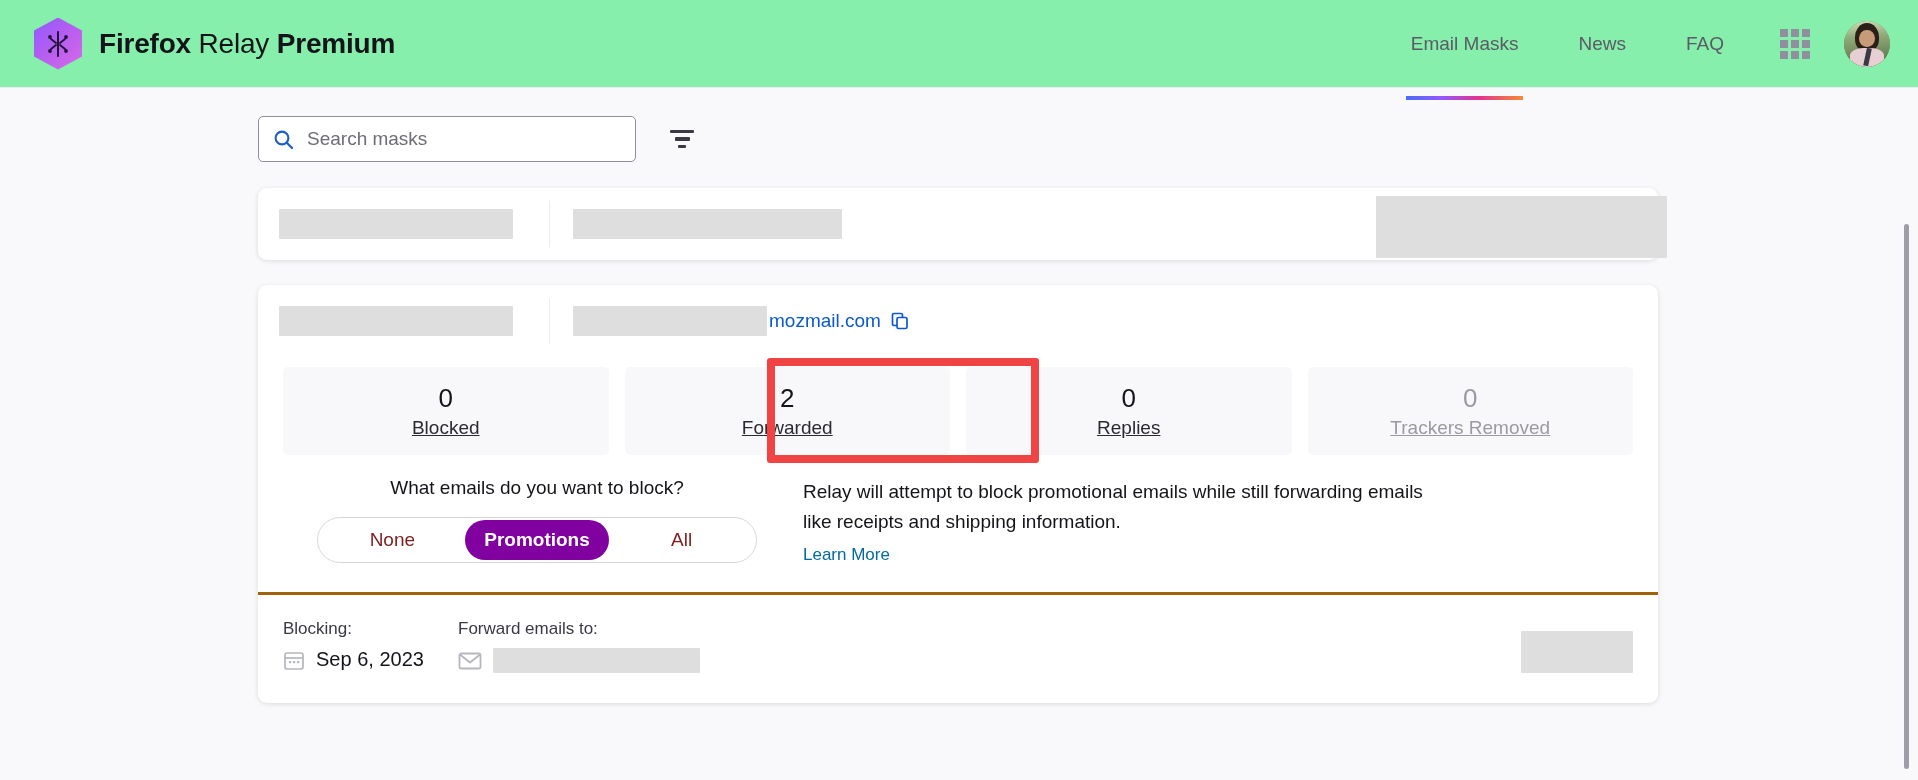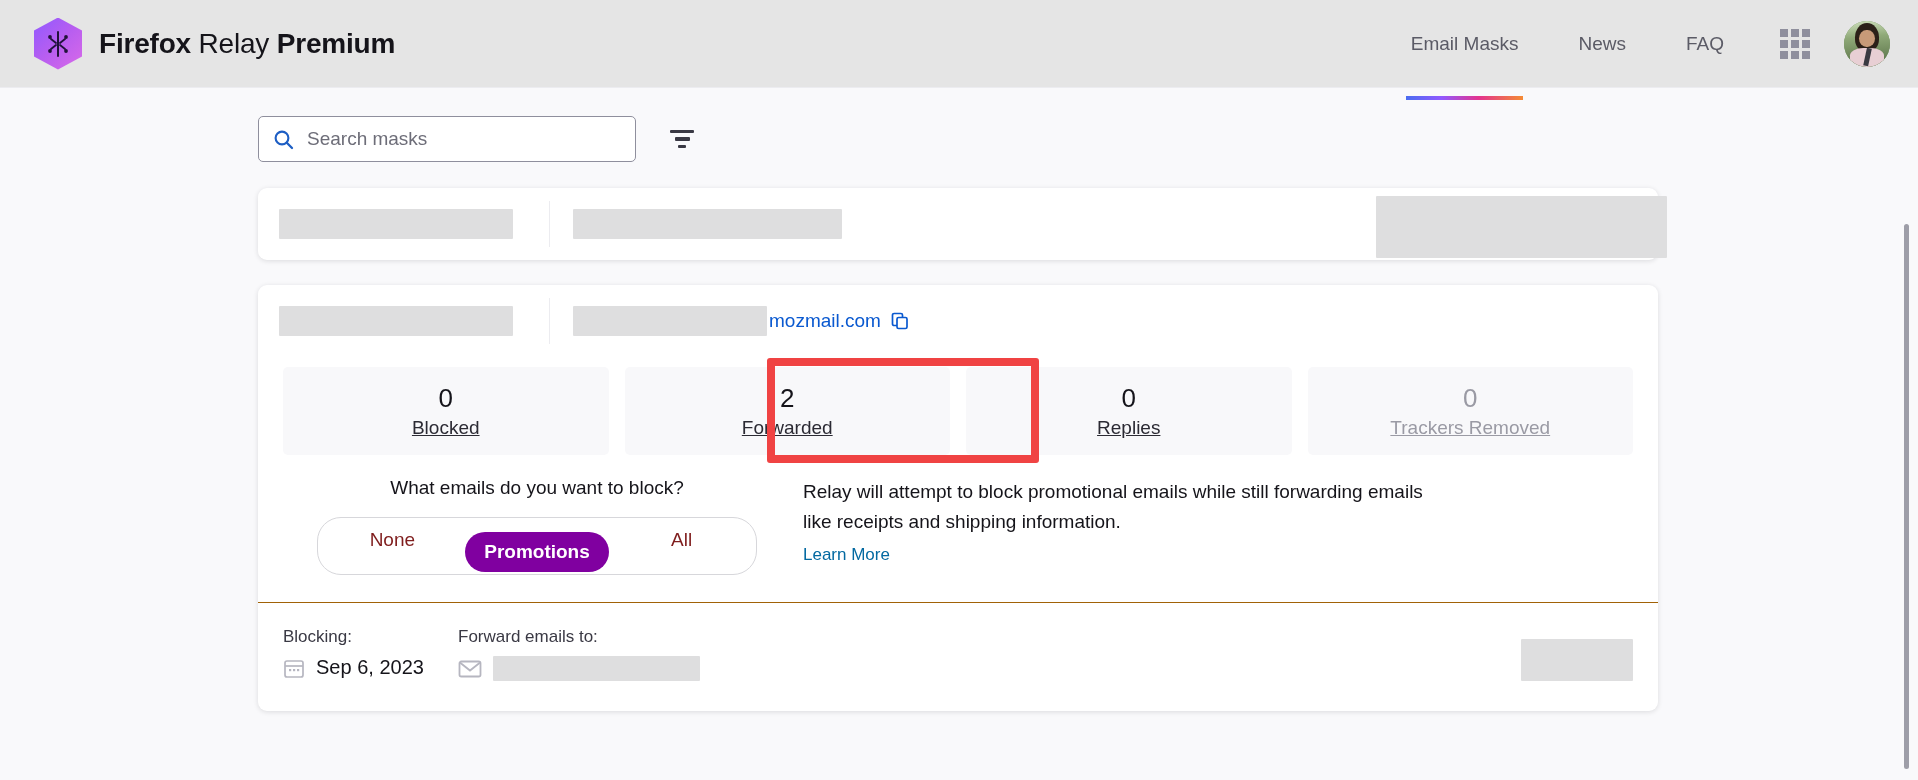--- a/index.html
+++ b/index.html
@@ -6,21 +6,21 @@
   html, body {
     width: 1918px; height: 780px;
     font-family: "Liberation Sans", sans-serif;
     background: #f9f9fb;
     overflow: hidden;
   }
 
   
   .header {
     height: 88px;
-    background: #e5e5e5;
+    background: #86efac;
     display: flex;
     align-items: center;
     justify-content: space-between;
     padding: 0 28px 0 34px;
     position: relative;
     border-bottom: 1px solid #ececf0;
   }
   .brand { display: flex; align-items: center; gap: 17px; }
   .logo-hex {
     width: 48px; height: 52px;
@@ -209,21 +209,21 @@
     width: 272px; height: 105px;
     border: 8px solid #f04343;
     border-radius: 3px;
     pointer-events: none;
   }
 
   
   .controls {
     display: flex;
     padding: 22px 25px 0 25px;
-    border-bottom: 1px solid #a16207;
+    border-bottom: 3px solid #a16207;
     padding-bottom: 27px;
   }
   .controls-left { width: 508px; flex: none; display: flex; flex-direction: column; align-items: center; }
   .controls-q { font-size: 19px; color: #15141a; margin-bottom: 18px; }
   .segmented {
     display: flex;
     border: 1px solid #d7d7db;
     border-radius: 24px;
     background: #ffffff;
     padding: 2px;
@@ -238,21 +238,20 @@
     color: #7f1d1d;
     cursor: pointer;
     border: none;
     background: transparent;
     font-family: "Liberation Sans", sans-serif;
   }
   .seg.selected {
     background: #8000a0;
     color: #ffffff;
     font-weight: 600;
-    margin-top: 12px;
   }
   .controls-right { flex: 1; padding-left: 12px; }
   .controls-desc {
     font-size: 19px;
     color: #15141a;
     line-height: 30px;
     max-width: 640px;
   }
   .learn-more {
     display: inline-block;

